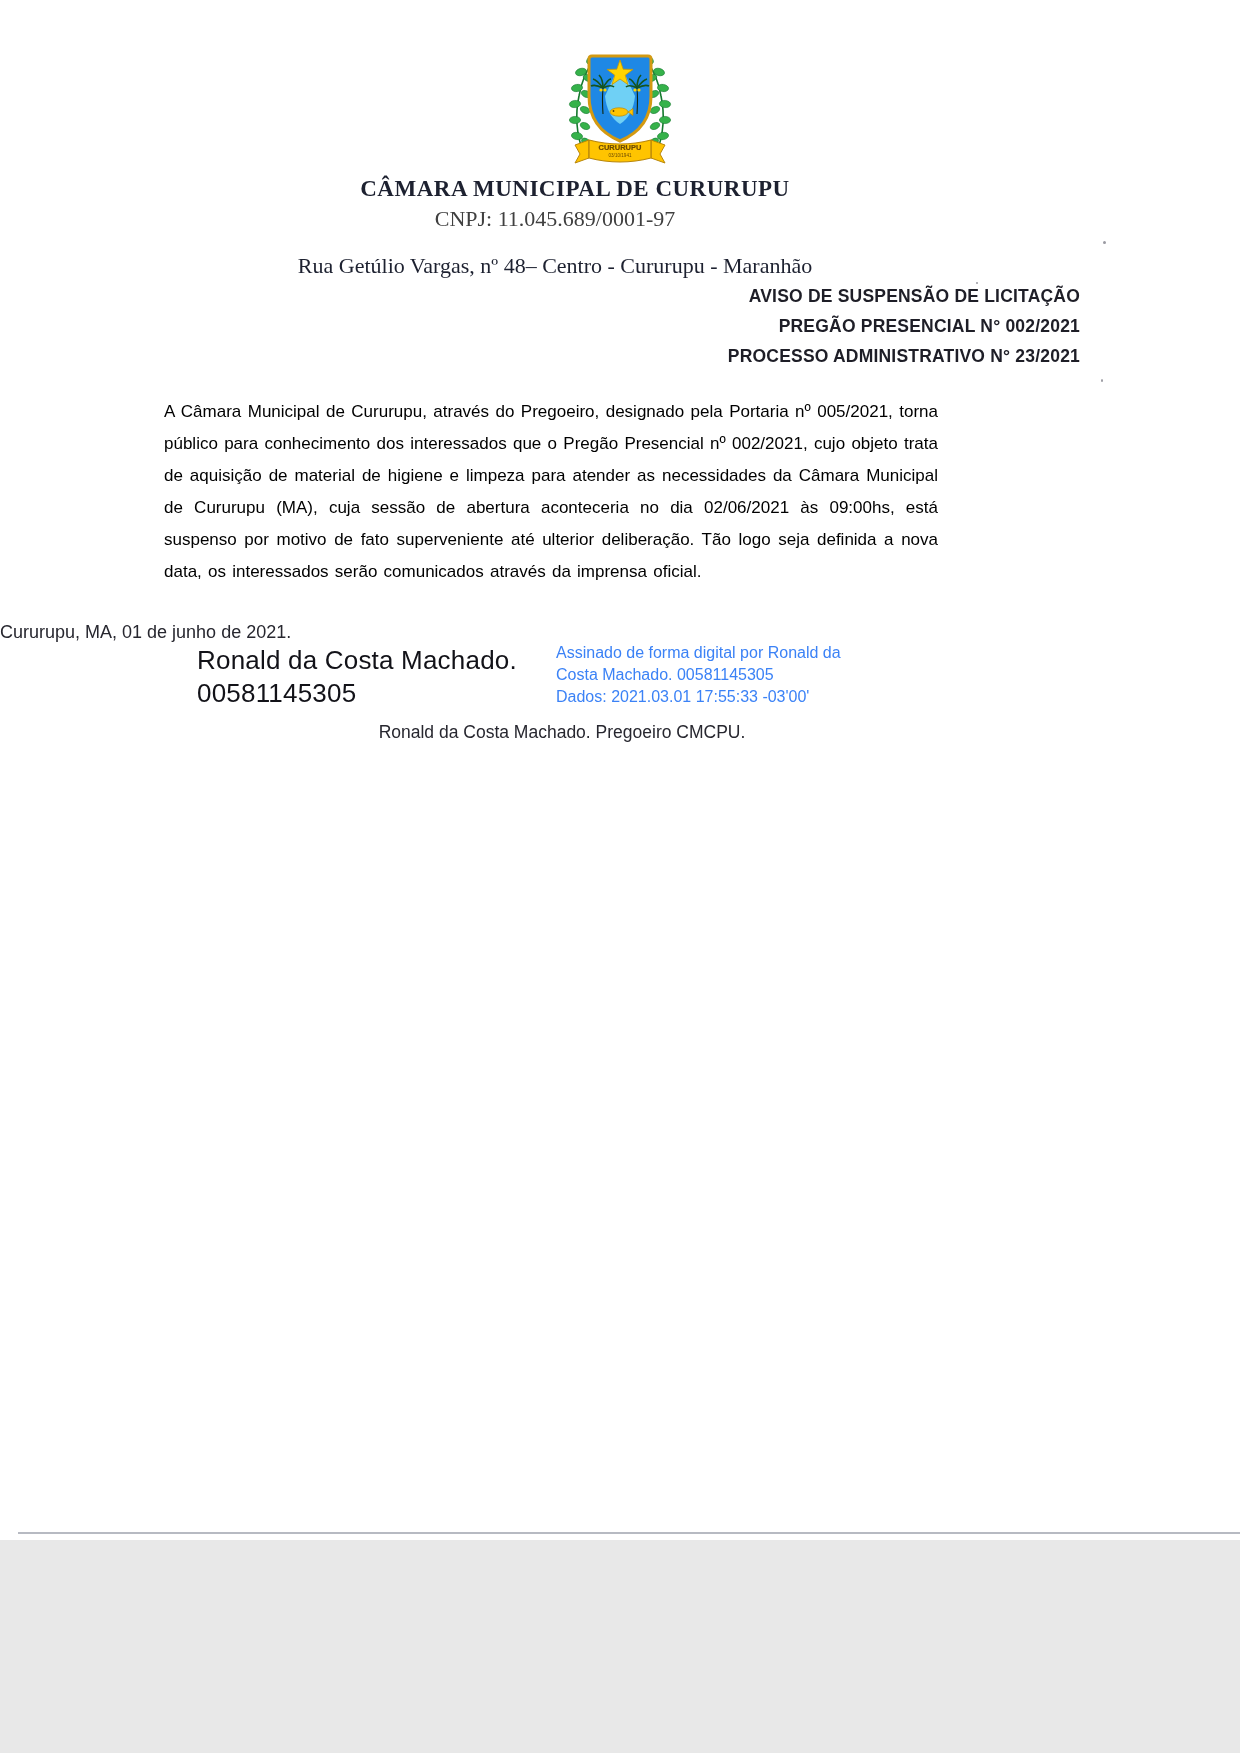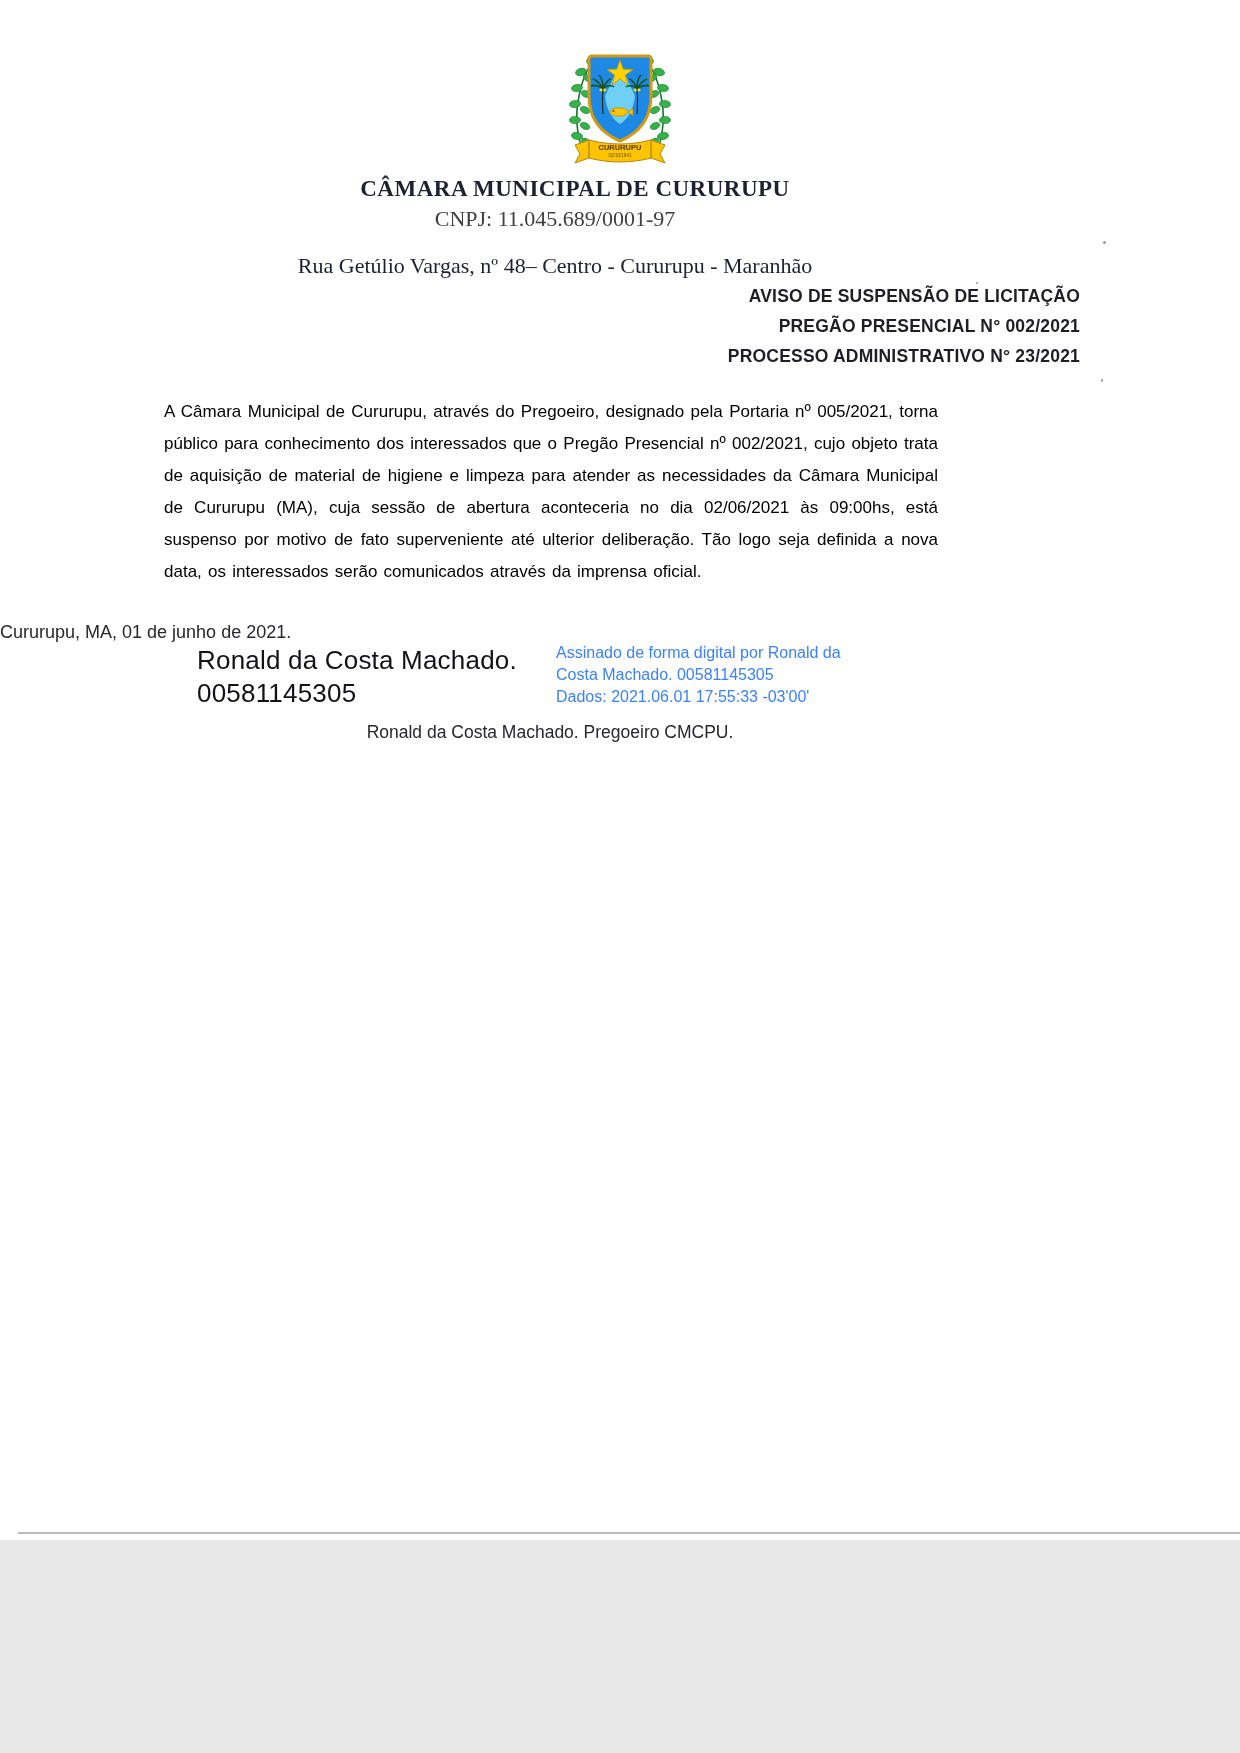--- a/index.html
+++ b/index.html
@@ -65,21 +65,21 @@
     font-size:26px;line-height:33px;color:#121218;
     letter-spacing:.2px;
   }
   .sig-note{
     position:absolute;left:556px;top:642px;width:330px;
     font-size:16px;line-height:22px;color:#3b82f6;
   }
   .closing{
     position:absolute;left:0;width:1100px;top:722px;
     text-align:center;
-    font-size:17.5px;color:#27272f;
+    font-size:17.5px;color:#27272f;padding-left:12px;
   }
 
   .bottom-rule{
     position:absolute;left:18px;right:0;bottom:6px;
     height:2px;background:#b7bac2;
   }
   .speck{position:absolute;border-radius:50%;background:#9a9aa2;}
   .speck.s1{left:1103px;top:241px;width:3px;height:3px;}
   .speck.s2{left:976px;top:282px;width:2px;height:2px;}
   .speck.s3{left:1101px;top:379px;width:2px;height:3px;}
@@ -185,21 +185,21 @@
   <div class="date-line">Cururupu, MA, 01 de junho de 2021.</div>
 
   <div class="sig-big">
     <div>Ronald da Costa Machado.</div>
     <div>00581145305</div>
   </div>
 
   <div class="sig-note">
     <div>Assinado de forma digital por Ronald da</div>
     <div>Costa Machado. 00581145305</div>
-    <div>Dados: 2021.06.01 17:55:33 -03'00'</div>
+    <div>Dados: 2021.03.01 17:55:33 -03'00'</div>
   </div>
 
   <div class="closing">Ronald da Costa Machado. Pregoeiro CMCPU.</div>
 
   <div class="speck s1"></div>
   <div class="speck s2"></div>
   <div class="speck s3"></div>
   <div class="bottom-rule"></div>
 </div>
 

